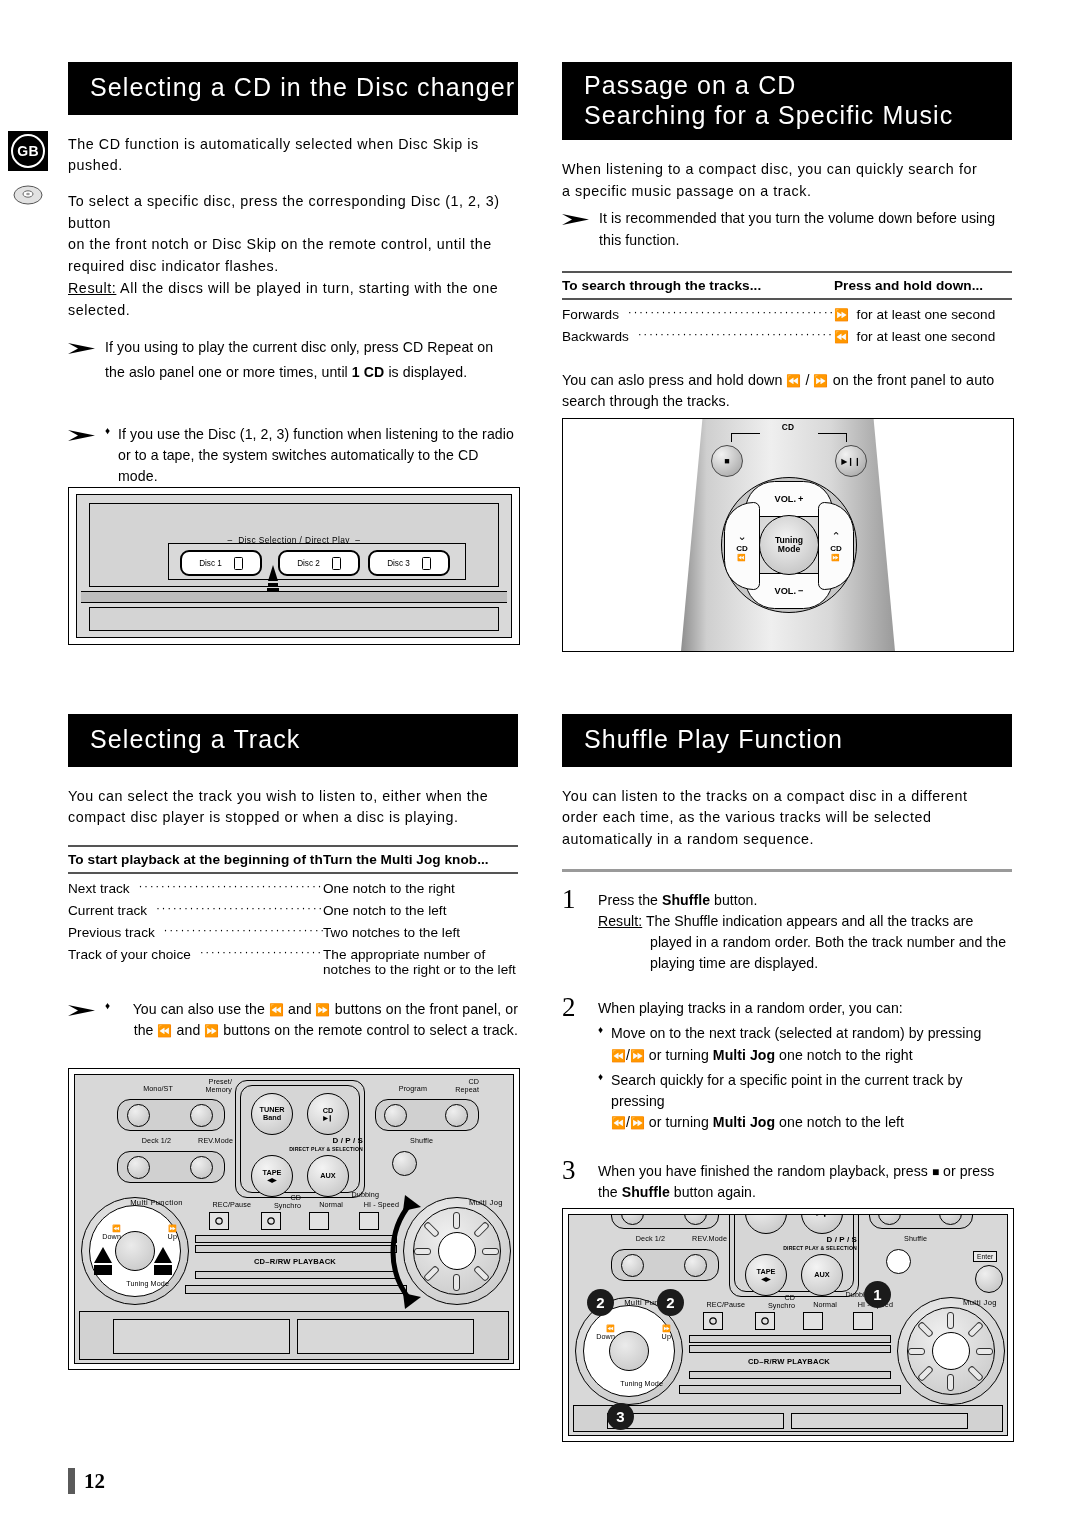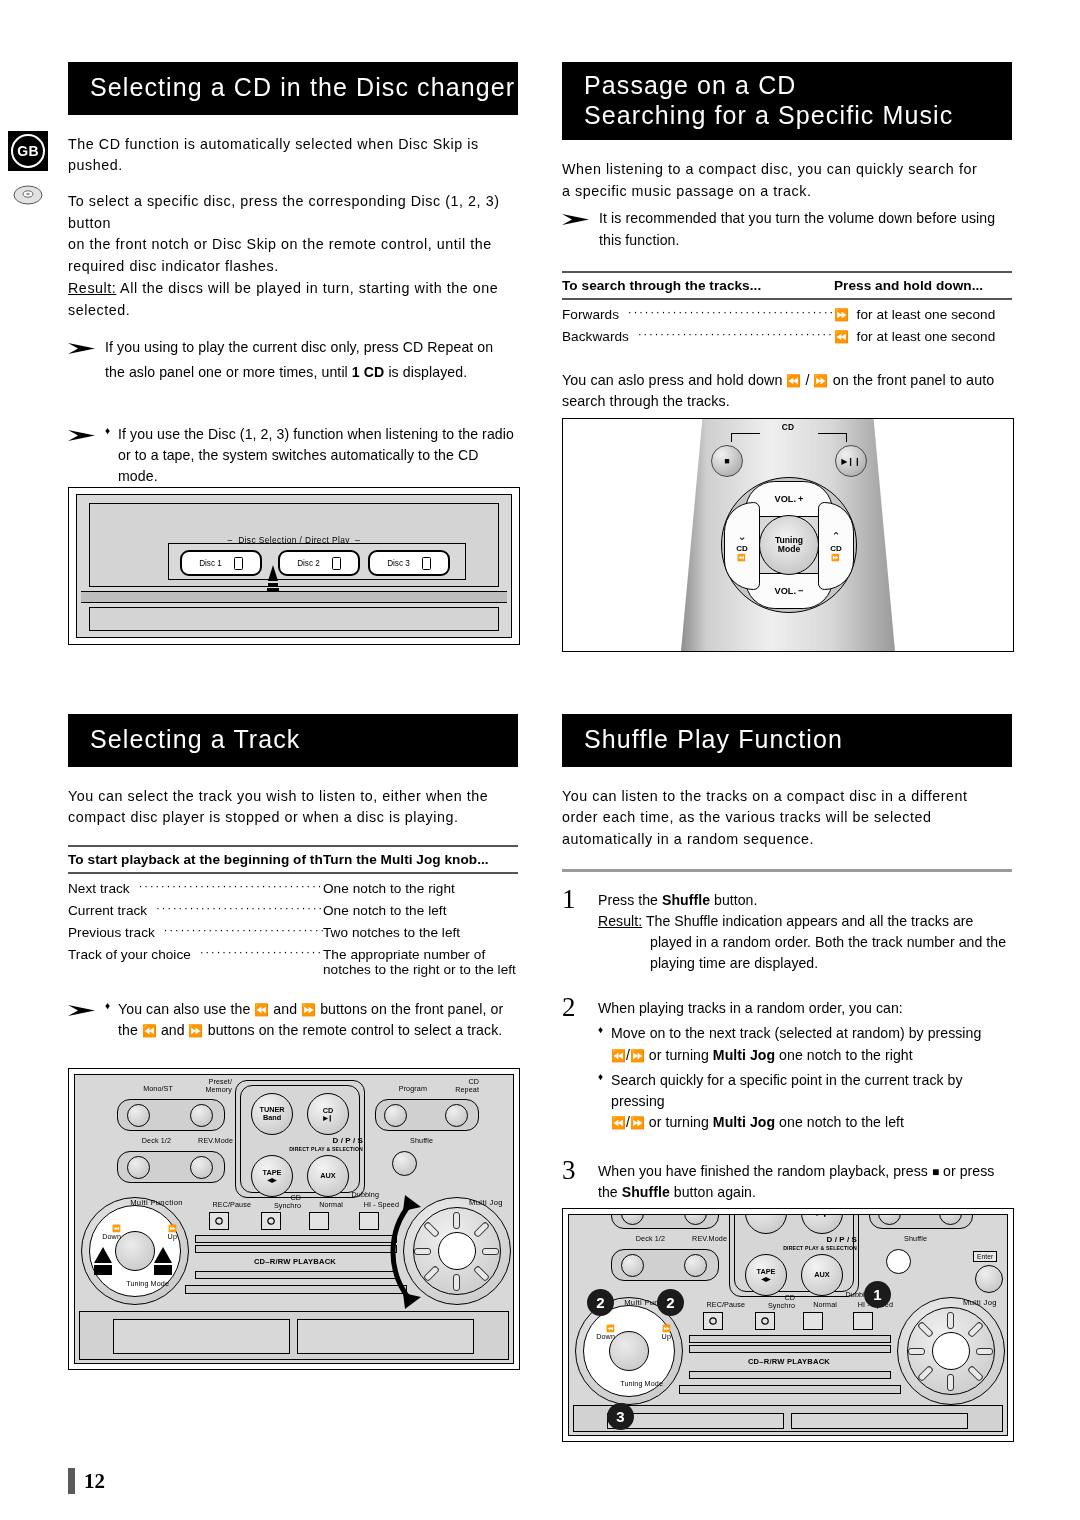--- a/index.html
+++ b/index.html
@@ -357,21 +357,21 @@
         <span class="dots">&nbsp;·····················································</span></div>
       <div class="c2">Two notches to the left</div>
     </div>
     <div class="row">
       <div class="c1"><span>Track of your choice</span>
         <span class="dots">&nbsp;····························</span></div>
       <div class="c2">The appropriate number of notches to the right or to the left</div>
     </div>
   </div>
 
-  <div class="note" style="margin-top:22px;">
+  <div class="note" style="margin-top:22px;text-align:right;">
     <div class="arrowhead">
       <svg width="28" height="13" viewBox="0 0 28 13">
           <path d="M0 1 L27 6.5 L0 12 L10 6.5 Z" fill="#000"></path>
         </svg>
     </div>
     <div class="note-body">
       <ul class="bullets">
         <li><span>You can also use the </span><span class="glyph">⏪</span><span> and </span><span class="glyph">⏩</span><span> buttons on the front panel, or the </span><span class="glyph">⏪</span><span> and </span><span class="glyph">⏩</span><span> buttons on the remote control to select a track.</span></li>
       </ul>
     </div>

